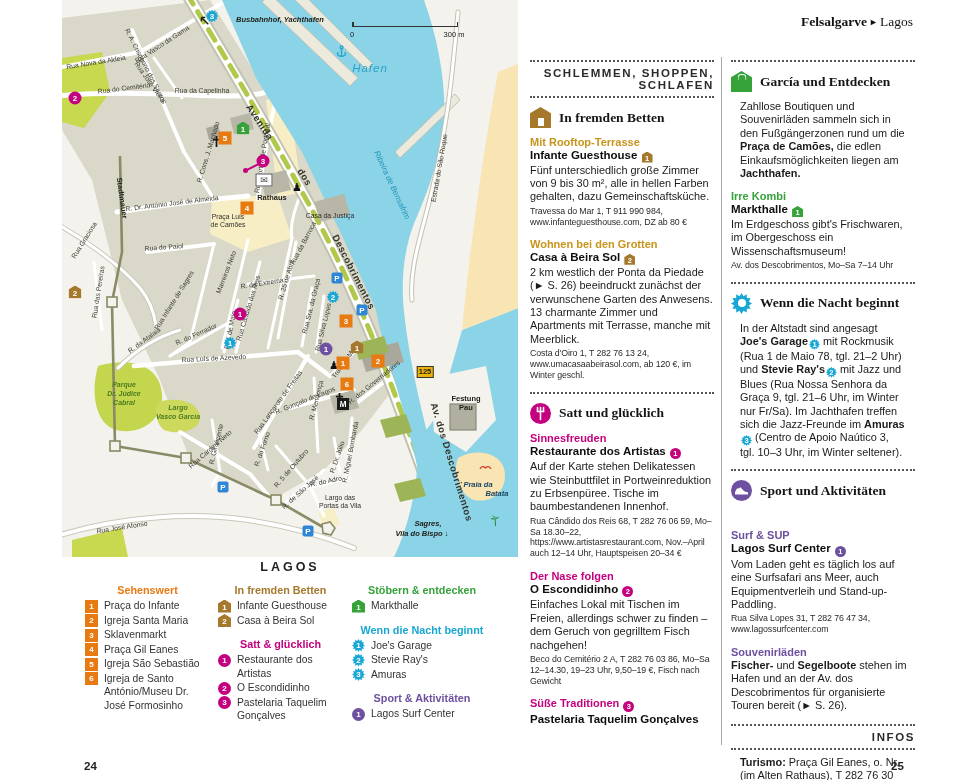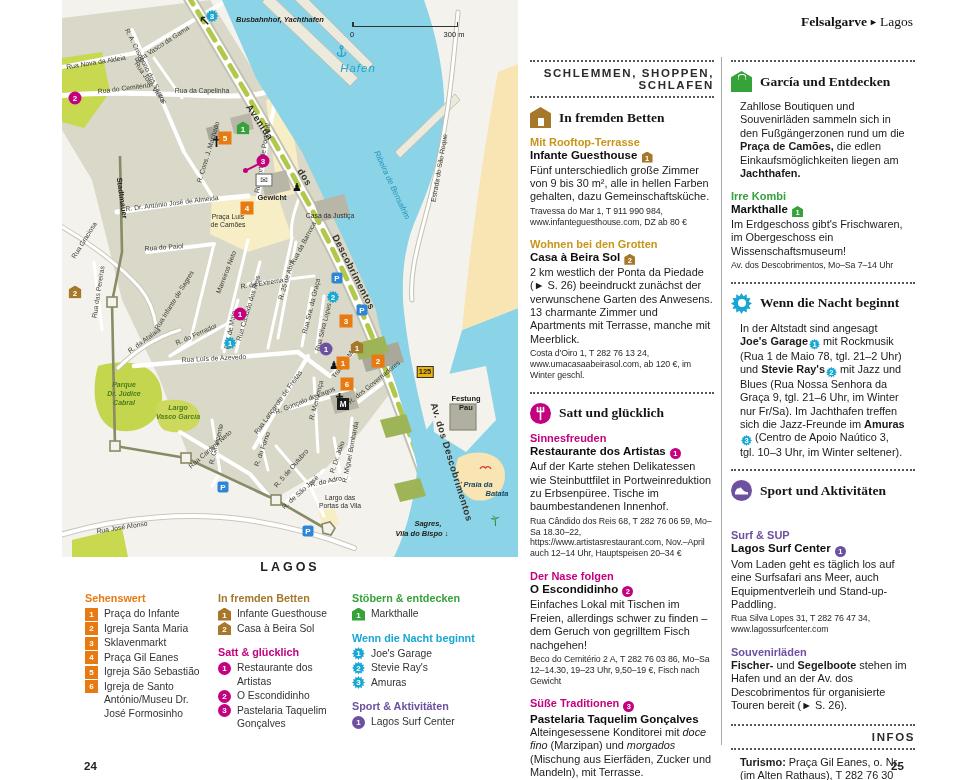--- a/index.html
+++ b/index.html
@@ -39,21 +39,21 @@
   .leader .dot{position:absolute;width:5px;height:5px;border-radius:50%;left:-2px;top:-2px;}
   .leader .line{position:absolute;width:20px;height:1.6px;transform-origin:0 50%;}
   #scalebar{position:absolute;border-top:1.5px solid #333;height:4px;}
   #scalebar:before,#scalebar:after{content:"";position:absolute;top:-5px;width:1.5px;height:5px;background:#333;}
   #scalebar:before{left:0;} #scalebar:after{right:0;}
   
   #legend{position:absolute;left:62px;top:560px;width:456px;}
   #legend-title{text-align:center;font-weight:bold;font-size:12.5px;letter-spacing:3px;color:#222;margin-bottom:8px;}
   .lcol{position:absolute;top:24px;}
   .lgroup{margin-bottom:11px;}
-  .lgroup h4{margin:8px 0 3px;font-size:10.8px;}
+  .lgroup h4{margin:0 0 3px;font-size:10.8px;text-align:center;}
   .litem{display:flex;gap:6px;font-size:10.3px;line-height:13.5px;color:#333;margin-bottom:1px;}
   .litem .badge{position:static;transform:none;flex:0 0 13px;margin-top:.5px;}
   
   #p25-header{position:absolute;right:63px;top:14px;font-family:"Liberation Serif",serif;font-size:13.5px;color:#111;}
   #p25-header .bold{font-weight:bold;}
   #p25-header .arr{font-size:9px;position:relative;top:-1px;padding:0 2px;}
   .col{position:absolute;top:55px;}
   #colA{left:530px;width:184px;}
   #colB{left:731px;width:184px;}
   #coldiv{position:absolute;left:721px;top:57px;height:688px;width:0;border-left:1px solid #aaa;}
@@ -198,21 +198,21 @@
     </g>
 
     <g fill="#9db457">
       <path d="M292,344 l30,-8 l5,16 l-30,8 z"></path>
       <path d="M318,420 l26,-6 l6,18 l-26,6 z"></path>
       <path d="M332,484 l26,-6 l6,18 l-26,6 z"></path>
     </g>
   </svg>
   <div id="map-overlay">
       <div class="ml d" style="left: 218px; top: 19px; transform: translate(-50%, -50%) rotate(0deg);">Busbahnhof, Yachthafen</div>
-      <div class="ml wlg" style="left: 296px; top: 68px; transform: translate(-50%, -50%) rotate(0deg);">Hafen</div>
+      <div class="ml wlg" style="left: 308px; top: 68px; transform: translate(-50%, -50%) rotate(0deg);">Hafen</div>
       <div class="ml w" style="left: 330px; top: 185px; transform: translate(-50%, -50%) rotate(65deg);">Ribeira de Bensafrim</div>
       <div class="ml ave" style="left: 198px; top: 122px; transform: translate(-50%, -50%) rotate(56deg);">Avenida</div>
       <div class="ml ave" style="left: 243px; top: 177px; transform: translate(-50%, -50%) rotate(58deg);">dos</div>
       <div class="ml ave" style="left: 292px; top: 272px; transform: translate(-50%, -50%) rotate(63deg);">Descobrimentos</div>
       <div class="ml ave" style="left: 390px; top: 462px; transform: translate(-50%, -50%) rotate(73deg);">Av.  dos  Descobrimentos</div>
       <div class="ml s" style="left: 377px; top: 168px; transform: translate(-50%, -50%) rotate(-80deg);">Estrada do São Roque</div>
       <div class="ml s" style="left: 100px; top: 44px; transform: translate(-50%, -50%) rotate(-33deg);">Rua Vasco da Gama</div>
       <div class="ml s" style="left: 84px; top: 66px; transform: translate(-50%, -50%) rotate(63deg);">R. A. Crisógono dos Santos</div>
       <div class="ml s" style="left: 88px; top: 82px; transform: translate(-50%, -50%) rotate(55deg);">Rua José Vieira</div>
       <div class="ml s" style="left: 34px; top: 62px; transform: translate(-50%, -50%) rotate(-9deg);">Rua Nova da Aldeia</div>
@@ -244,21 +244,21 @@
       <div class="ml s" style="left: 275px; top: 457px; transform: translate(-50%, -50%) rotate(-71deg);">R. Dr. Júlio</div>
       <div class="ml s" style="left: 288px; top: 452px; transform: translate(-50%, -50%) rotate(-79deg);">R. Miguel Bombarda</div>
       <div class="ml s" style="left: 243px; top: 400px; transform: translate(-50%, -50%) rotate(-22deg);">R. Gonçalo de Lagos</div>
       <div class="ml s" style="left: 282px; top: 362px; transform: translate(-50%, -50%) rotate(-54deg);">Trav. do Mar</div>
       <div class="ml s" style="left: 312px; top: 382px; transform: translate(-50%, -50%) rotate(-39deg);">R. dos Governadores</div>
       <div class="ml s" style="left: 60px; top: 527px; transform: translate(-50%, -50%) rotate(-9deg);">Rua José Afonso</div>
       <div class="ml s" style="left: 82px; top: 340px; transform: translate(-50%, -50%) rotate(-36deg);">R. da Atalaia</div>
       <div class="ml s" style="left: 22px; top: 240px; transform: translate(-50%, -50%) rotate(-58deg);">Rua Graciosa</div>
       <div class="ml s" style="left: 36px; top: 292px; transform: translate(-50%, -50%) rotate(-81deg);">Rua das Pereiras</div>
       <div class="ml pb" style="left: 60px; top: 198px; transform: translate(-50%, -50%) rotate(82deg);">Stadtmauer</div>
-      <div class="ml pb" style="left: 210px; top: 197px; transform: translate(-50%, -50%) rotate(0deg);">Gewicht</div>
+      <div class="ml pb" style="left: 210px; top: 197px; transform: translate(-50%, -50%) rotate(0deg);">Rathaus</div>
       <div class="ml p" style="left: 268px; top: 215px; transform: translate(-50%, -50%) rotate(0deg);">Casa da Justiça</div>
       <div class="ml p" style="left: 166px; top: 216px; transform: translate(-50%, -50%) rotate(0deg);">Praça Luís</div>
       <div class="ml p" style="left: 166px; top: 224px; transform: translate(-50%, -50%) rotate(0deg);">de Camões</div>
       <div class="ml p" style="left: 278px; top: 497px; transform: translate(-50%, -50%) rotate(0deg);">Largo das</div>
       <div class="ml p" style="left: 278px; top: 505px; transform: translate(-50%, -50%) rotate(0deg);">Portas da Vila</div>
       <div class="ml pb" style="left: 404px; top: 398px; transform: translate(-50%, -50%) rotate(0deg);">Festung</div>
       <div class="ml pb" style="left: 404px; top: 407px; transform: translate(-50%, -50%) rotate(0deg);">Pau</div>
       <div class="ml g" style="left: 62px; top: 384px; transform: translate(-50%, -50%) rotate(0deg);">Parque</div>
       <div class="ml g" style="left: 62px; top: 393px; transform: translate(-50%, -50%) rotate(0deg);">Dr. Júdice</div>
       <div class="ml g" style="left: 62px; top: 402px; transform: translate(-50%, -50%) rotate(0deg);">Cabral</div>
@@ -489,21 +489,20 @@
     </div>
     <div class="entry">
       <div class="tag" style="color: rgb(196, 1, 126);"><span>Der Nase folgen</span></div>
       <div class="name"><span>O Escondidinho </span><span class="ib b-circle" style="background: rgb(196, 1, 126);">2</span></div>
       <div class="body"><span>Einfaches Lokal mit Tischen im Freien, allerdings schwer zu finden – dem Geruch von gegrilltem Fisch nachgehen!</span></div>
       <div class="small">Beco do Cemitério 2 A, T 282 76 03 86, Mo–Sa 12–14.30, 19–23 Uhr, 9,50–19 €, Fisch nach Gewicht</div>
     </div>
     <div class="entry">
       <div class="tag" style="color: rgb(196, 1, 126);"><span>Süße Traditionen </span><span class="ib b-circle" style="background: rgb(196, 1, 126);">3</span></div>
       <div class="name"><span>Pastelaria Taquelim Gonçalves</span></div>
-      <div class="body"><span>Alteingesessene Konditorei mit </span><span class="i">doce fino</span><span> (Marzipan) und </span><span class="i">morgados</span><span> (Mischung aus Eierfäden, Zucker und Mandeln), mit Terrasse.</span></div>
     </div>
   </div>
 <div class="col" id="colB">
     <div class="rule"></div>
     <div class="sechead">
       <span class="secicon sh-bag" style="background: rgb(53, 162, 58);">
         <span class="baghandle"></span>
       </span>
       <h3>García und Entdecken</h3>
     </div>

